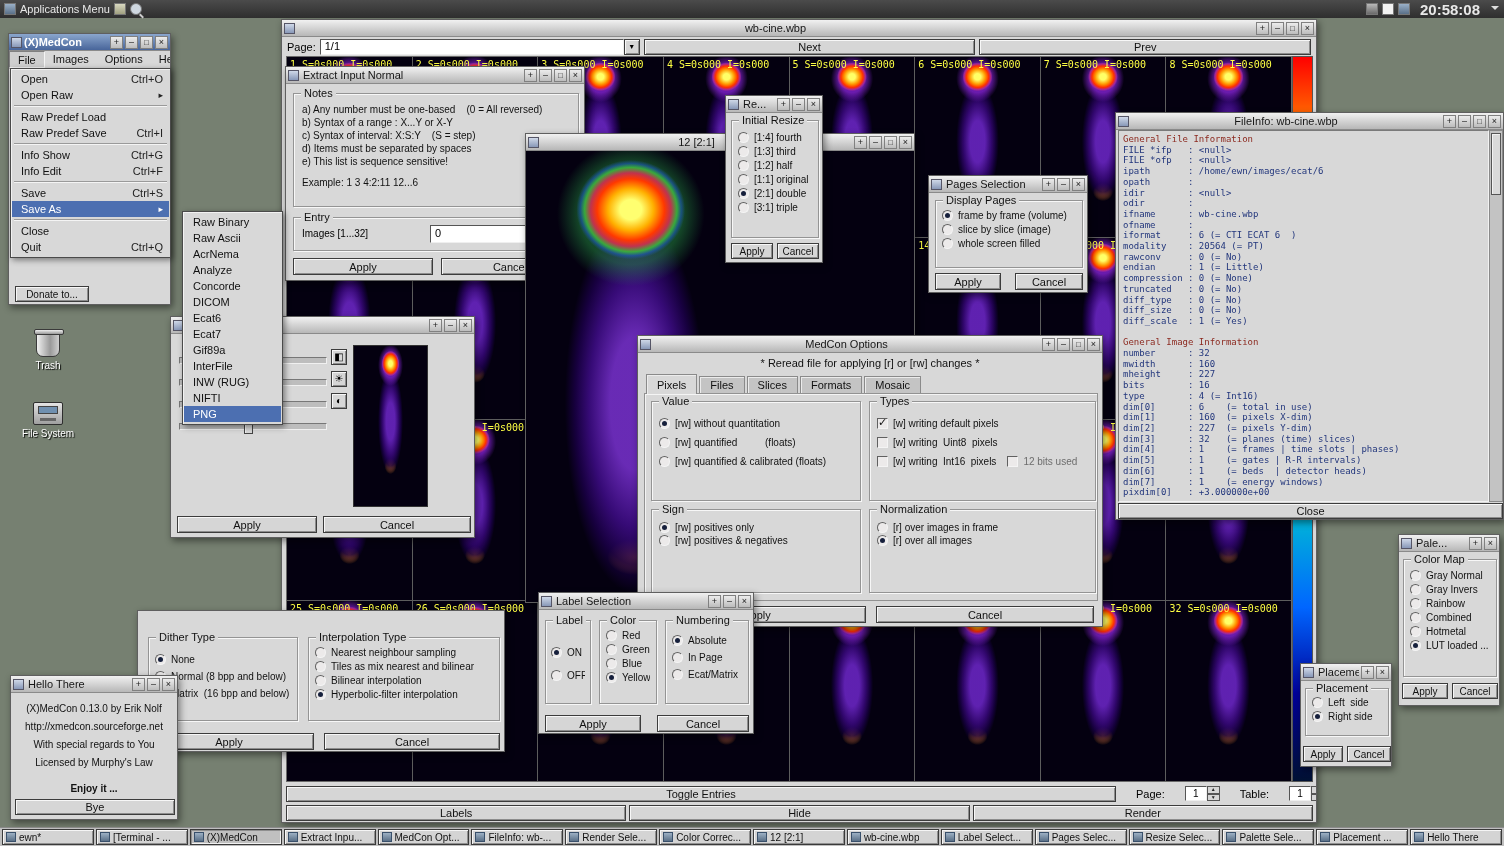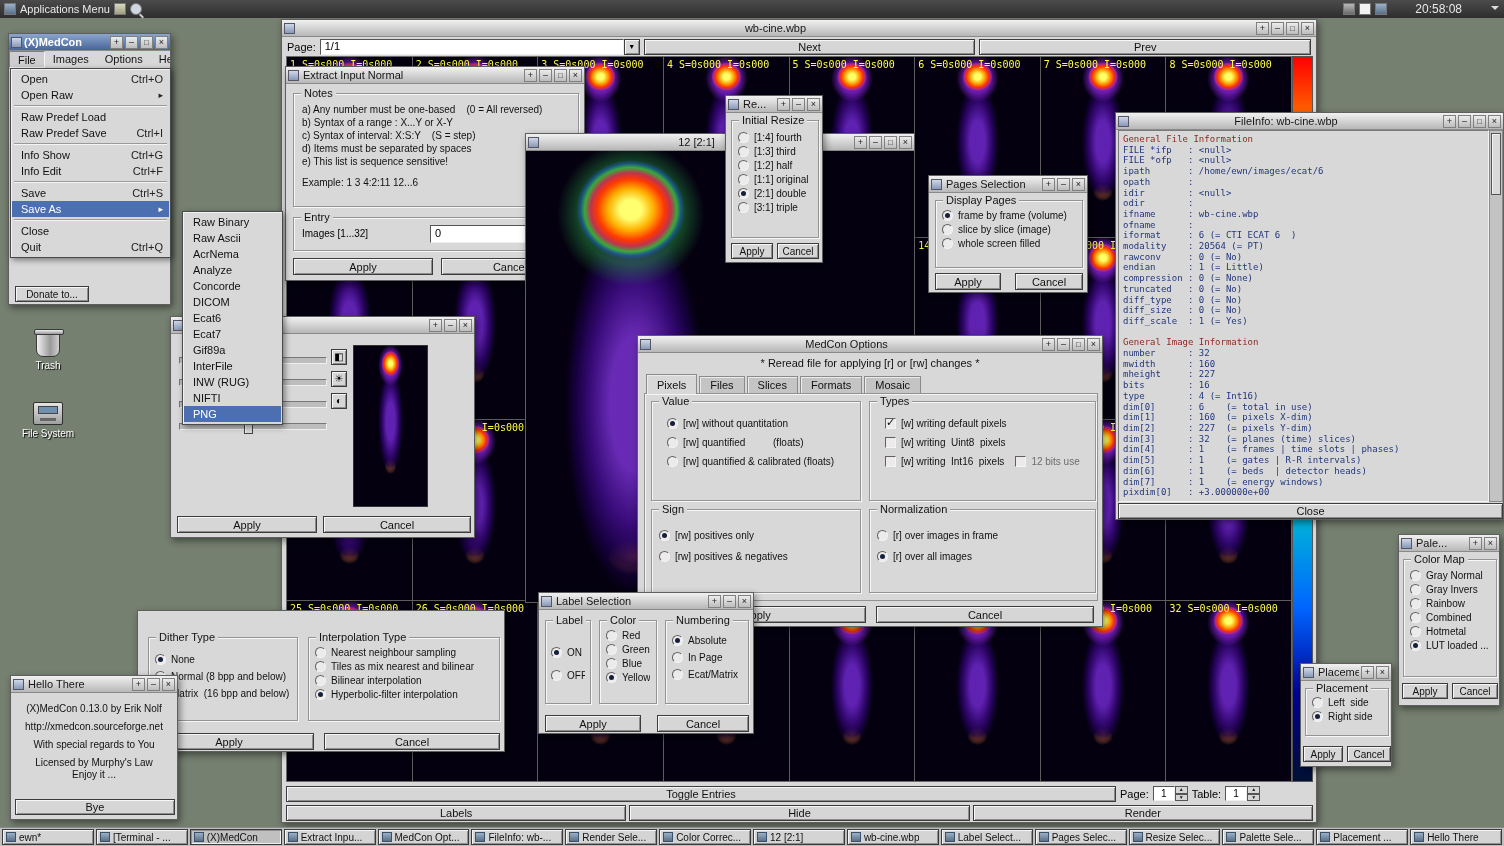--- a/index.html
+++ b/index.html
@@ -8,21 +8,21 @@
 
 
 #panel{position:absolute;top:0;left:0;right:0;height:18px;background:linear-gradient(#4b4b4b,#2e2e2e);color:#e8e8e8;display:flex;align-items:center;z-index:500;font-size:11px;padding:0 4px;gap:4px;}
 .pmini{width:12px;height:12px;border:1px solid #777;background:linear-gradient(#9ab0c8,#5a7088);flex:none;}
 .pm-notes{background:linear-gradient(#d8d8c0,#a0a080);}
 .pm-search{border-radius:50%;background:#cfd8e0;position:relative;}
 .pm-search::after{content:"";position:absolute;right:-3px;bottom:-3px;width:5px;height:2px;background:#ccc;transform:rotate(45deg);}
 .pm-white{background:#f2f2f2;}
 .pm-cam{background:linear-gradient(#b8b8b8,#6a6a6a);}
 #panel .spacer{flex:1;}
-#panel-clock{margin:0 24px;font-size:12px;}
+#panel-clock{margin:0 6px;font-size:15px;font-weight:bold;}
 .chev{width:10px;height:10px;position:relative;}
 .chev::before{content:"";position:absolute;left:1px;top:2px;border:4px solid transparent;border-top-color:#ddd;}
 
 
 .deskicon{position:absolute;z-index:1;text-align:center;}
 .desklabel{color:#fff;font-size:10px;text-shadow:1px 1px 1px #000;margin-top:3px;white-space:nowrap;}
 .trashcan{width:24px;height:25px;margin:4px auto 0;background:linear-gradient(90deg,#f0f0f0,#9a9a9a 60%,#cfcfcf);border:1px solid #3a3a3a;border-radius:3px 3px 7px 7px;position:relative;}
 .trashcan::before{content:"";position:absolute;top:-4px;left:-3px;width:28px;height:4px;background:linear-gradient(#eee,#999);border:1px solid #3a3a3a;border-radius:2px;}
 .drivebox{width:30px;height:23px;margin:0 auto;background:linear-gradient(#e4e4e4,#9f9f9f);border:1px solid #2e2e2e;border-radius:2px;position:relative;}
 .drivebox::before{content:"";position:absolute;inset:3px 4px 10px 4px;background:#7090b0;border:1px solid #444;}
@@ -43,22 +43,22 @@
 .wb-close::before{content:"×";}
 
 
 .btn{position:absolute;background:#d6d6d6;border:1px solid #3c3c3c;box-shadow:inset 1px 1px 0 #f7f7f7,inset -1px -1px 0 #8d8d8d;font-size:11px;color:#111;display:flex;align-items:center;justify-content:center;white-space:nowrap;overflow:hidden;}
 .frame{position:absolute;border:1px solid #949494;box-shadow:inset 1px 1px 0 #f7f7f7,1px 1px 0 #f7f7f7;}
 .flabel{position:absolute;top:-7px;left:7px;background:#d8d8d8;padding:0 3px;font-size:11px;line-height:13px;color:#111;white-space:nowrap;}
 .optrow{display:flex;align-items:center;gap:5px;margin:4px 6px;font-size:10px;white-space:nowrap;overflow:hidden;color:#111;}
 .optlabel{white-space:pre;}
 .gap3 .optrow{margin:3px 6px;}
 .gap6 .optrow{margin:6px 6px;}
-.gap8 .optrow{margin:8px 15px;}
-.gap10 .optrow{margin:10px 7px;}
+.gap8 .optrow{margin:8px 7px;}
+.gap10 .optrow{margin:2px 7px;}
 .gap12 .optrow{margin:12px 5px;}
 .radio{width:11px;height:11px;border-radius:50%;background:#eceaea;border:1px solid;border-color:#606060 #f4f4f4 #f4f4f4 #606060;flex:none;position:relative;}
 .radio.sel::after{content:"";position:absolute;inset:2px;border-radius:50%;background:#16203c;}
 .check{width:11px;height:11px;background:#eceaea;border:1px solid;border-color:#606060 #f4f4f4 #f4f4f4 #606060;flex:none;position:relative;}
 .check.on::after{content:"✓";position:absolute;top:-3px;left:0;font-size:11px;color:#101010;}
 .muted{color:#6d6d6d;}
 .entry{position:absolute;background:#fff;border:1px solid;border-color:#555 #efefef #efefef #555;font-size:11px;color:#000;padding:1px 4px;overflow:hidden;}
 
 
 .menupop{position:absolute;background:#d8d8d8;border:1px solid #4a4a4a;box-shadow:inset 1px 1px 0 #f2f2f2,2px 2px 6px rgba(0,0,0,.45);padding:2px 1px;}
@@ -91,21 +91,21 @@
 #win-viewer{left:281px;top:19px;width:1036px;height:804px;z-index:10;}
 #viewer-toolbar{position:absolute;left:0;top:17px;width:100%;height:19px;display:flex;align-items:center;padding:0 5px;gap:4px;font-size:11px;}
 .combo{display:flex;width:320px;height:16px;flex:none;}
 .combo-val{flex:1;background:#fff;border:1px solid;border-color:#555 #eee #eee #555;font-size:11px;padding:0 4px;overflow:hidden;}
 .combo-btn{width:16px;background:#d6d6d6;border:1px solid #3c3c3c;box-shadow:inset 1px 1px 0 #f7f7f7,inset -1px -1px 0 #8d8d8d;font-size:7px;line-height:14px;text-align:center;}
 .tbtn{position:static;flex:1;height:16px;}
 #viewer-grid{position:absolute;left:4px;top:36px;width:1006px;height:726px;display:grid;grid-template-columns:repeat(8,1fr);grid-template-rows:repeat(4,1fr);gap:1px;background:#5d5d5d;border:1px solid #6a6a6a;}
 .cell{position:relative;overflow:hidden;}
 .cl{position:absolute;top:2px;left:3px;font-family:"DejaVu Sans Mono",monospace;font-size:10px;color:#ffff44;white-space:nowrap;}
 #viewer-colorbar{position:absolute;left:1010px;top:36px;width:21px;height:726px;border:1px solid #555;background:linear-gradient(180deg,#f00 0%,#ff8000 10%,#ff0 24%,#0c0 44%,#0cc 60%,#06f 76%,#009 88%,#013 100%);}
-#viewer-row1{position:absolute;left:4px;top:765px;width:1027px;height:17px;display:flex;align-items:center;gap:4px;font-size:11px;}
+#viewer-row1{position:absolute;left:4px;top:765px;width:1027px;height:17px;display:flex;align-items:center;gap:20px;font-size:11px;}
 #viewer-row2{position:absolute;left:4px;top:785px;width:1027px;height:16px;display:flex;gap:3px;}
 .spin{display:flex;height:15px;flex:none;}
 .spin-val{width:22px;background:#fff;border:1px solid;border-color:#555 #eee #eee #555;font-size:10px;text-align:center;line-height:13px;}
 .spin-arrows{display:flex;flex-direction:column;width:13px;}
 .sa{flex:1;background:#d6d6d6;border:1px solid #555;font-size:5px;line-height:5px;text-align:center;color:#222;}
 
 
 #win-fileinfo{left:1115px;top:112px;width:389px;height:408px;z-index:20;}
 #fileinfo-text{position:absolute;left:2px;top:17px;width:371px;height:372px;border:1px solid;border-color:#7a7a7a #f2f2f2 #f2f2f2 #7a7a7a;padding:3px 4px;font-family:"DejaVu Sans Mono",monospace;font-size:9px;line-height:10.7px;overflow:hidden;background:#d8d8d8;}
 .filine{white-space:pre;color:#22367c;}
@@ -137,21 +137,21 @@
 .tabactive{background:#d8d8d8;padding-top:4px;position:relative;z-index:2;}
 #options-panel{position:absolute;left:6px;top:57px;width:454px;height:208px;border:1px solid #929292;box-shadow:inset 1px 1px 0 #f4f4f4;}
 #win-render{left:137px;top:610px;width:368px;height:142px;z-index:70;}
 #win-label{left:538px;top:592px;width:216px;height:142px;z-index:70;}
 #win-palette{left:1398px;top:534px;width:102px;height:172px;z-index:70;}
 #win-placement{left:1300px;top:663px;width:92px;height:104px;z-index:75;}
 #win-hello{left:10px;top:675px;width:168px;height:145px;z-index:80;}
 #hello-lines{position:absolute;left:0;top:20px;width:100%;text-align:center;}
 #hello-lines .helloline{font-size:10px;color:#111;margin:7px 2px;white-space:nowrap;}
 #hello-lines .helloline:nth-child(4){margin-bottom:0;}
-#hello-lines .helloline:nth-child(5){margin-top:1px;}
+#hello-lines .helloline:nth-child(5){margin-top:15px;font-weight:bold;}
 
 
 #win-medcon{left:8px;top:33px;width:163px;height:272px;z-index:200;}
 #file-menu{left:10px;top:68px;width:161px;z-index:210;}
 #saveas-menu{left:182px;top:211px;width:101px;z-index:220;}
 
 
 #taskbar{position:absolute;left:0;top:827px;width:1504px;height:19px;background:#bfbfbf;border-top:1px solid #8a8a8a;display:flex;gap:2px;padding:1px 2px;z-index:500;}
 .task{flex:1 1 0;min-width:0;display:flex;align-items:center;gap:3px;background:#d4d4d4;border:1px solid #3a3a3a;box-shadow:inset 1px 1px 0 #f5f5f5,inset -1px -1px 0 #909090;padding:0 3px;font-size:10px;color:#111;}
 .taskactive{background:#c0c0c0;box-shadow:inset 1px 1px 0 #8f8f8f,inset -1px -1px 0 #f0f0f0;}

